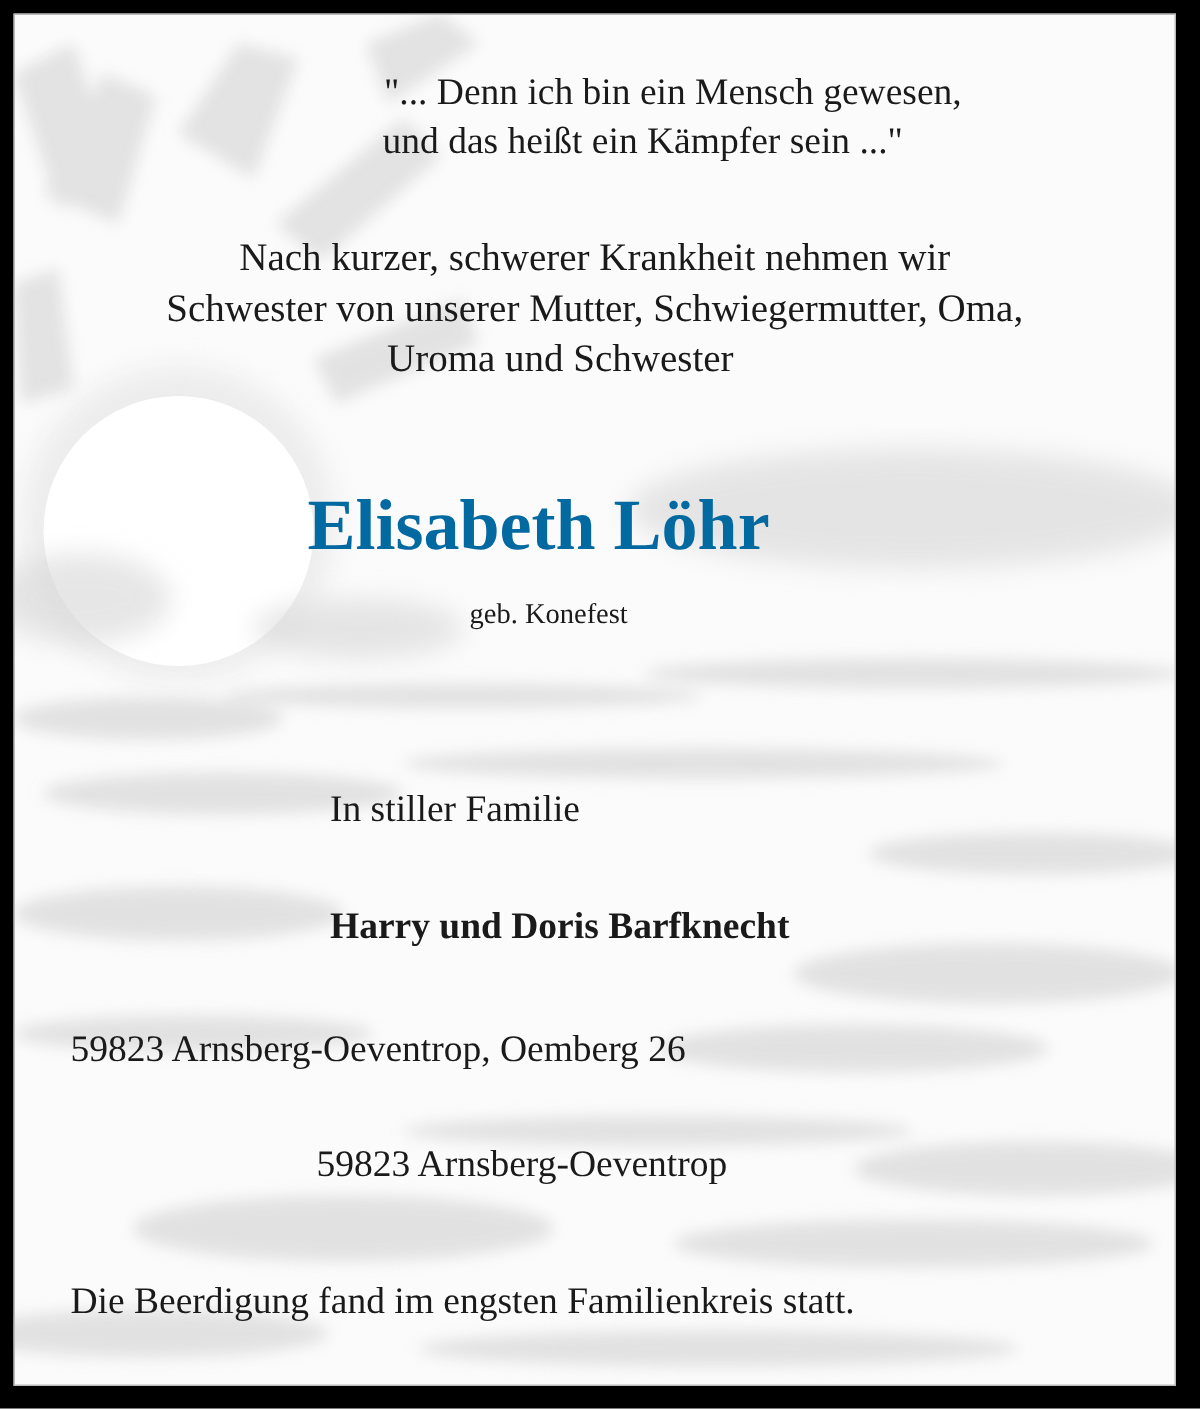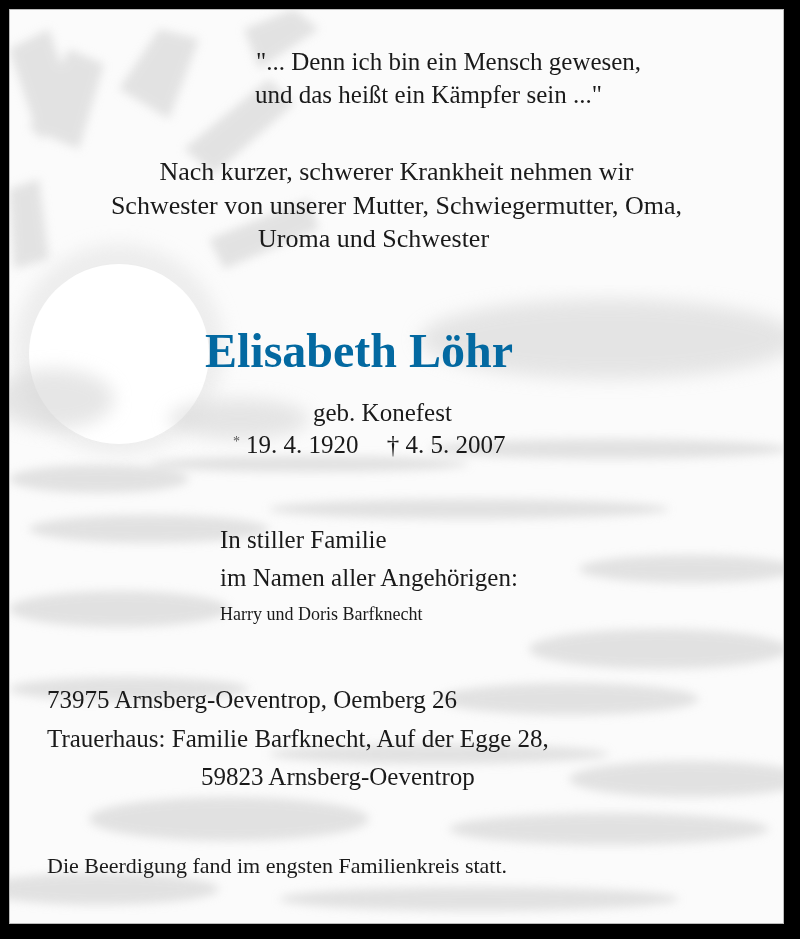--- a/index.html
+++ b/index.html
@@ -11,28 +11,28 @@
   }
   .card::after {
     content: ""; position: absolute; inset: 0; pointer-events: none;
     border: 1px solid #bbb;
   }
   .bg { position: absolute; inset: 0; }
   .t { position: absolute; white-space: nowrap; line-height: 1; }
   .quote { font-size: 25px; left: 247px; }
   .intro { font-size: 26px; width: 775px; text-align: center; left: 0; }
   .name { font-size: 48px; font-weight: bold; left: 196px; top: 318px; color: #0369a1; }
-  .born-name { font-size: 25px; left: 304px; top: 391px; }
+  .born-name { font-size: 19px; left: 304px; top: 391px; }
   .dates { font-size: 25px; left: 224px; top: 423px; }
   .dates .star { font-size: 14px; vertical-align: 7px; color: #555; margin-right: 6px; }
   .dates .cross { margin-left: 22px; }
   .mourn { font-size: 25px; left: 211px; }
-  .mourners { font-size: 18px; font-weight: normal; left: 211px; top: 596px; text-align: right; }
+  .mourners { font-size: 25px; font-weight: bold; left: 211px; top: 596px; text-align: right; }
   .addr { font-size: 25px; }
-  .footer { font-size: 22px; left: 38px; top: 846px; font-family: Liberation Serif, serif; }
+  .footer { font-size: 25px; left: 38px; top: 846px; font-family: Liberation Serif, serif; }
 </style>
 </head>
 <body>
 
 <div class="card">
 
   <svg class="bg" width="775" height="915" viewBox="0 0 775 915">
     <defs>
       <filter id="blur1">
           <feGaussianBlur stdDeviation="5"></feGaussianBlur>
@@ -84,28 +84,21 @@
   <div class="t quote" style="top:40px">"... Denn ich bin ein Mensch gewesen,</div>
   <div class="t quote" style="top:73px;left:246px">und das heißt ein Kämpfer sein ..."</div>
 
   <div class="t intro" style="top:150px">Nach kurzer, schwerer Krankheit nehmen wir</div>
   <div class="t intro" style="top:184px">Schwester von unserer Mutter, Schwiegermutter, Oma,</div>
   <div class="t intro" style="top:217px;text-align:center;left:249px;width:auto">Uroma und Schwester</div>
 
   <div class="t name">Elisabeth Löhr</div>
   <div class="t born-name">geb. Konefest</div>
 
-  <div class="t dates">
-    <span class="star">*</span><span>19. 4. 1920</span>
-    <span class="cross">†</span>
-    <span>4. 5. 2007</span>
-  </div>
 
   <div class="t mourn" style="top:518px">In stiller Familie</div>
-  <div class="t mourn" style="top:556px">im Namen aller Angehörigen:</div>
   <div class="t mourners">Harry und Doris Barfknecht</div>
 
-  <div class="t addr" style="top:678px;left:38px">73975 Arnsberg-Oeventrop, Oemberg 26</div>
-  <div class="t addr" style="top:717px;left:38px">Trauerhaus: Familie Barfknecht, Auf der Egge 28,</div>
-  <div class="t addr" style="top:755px;left:192px">59823 Arnsberg-Oeventrop</div>
+  <div class="t addr" style="top:678px;left:38px">59823 Arnsberg-Oeventrop, Oemberg 26</div>
+  <div class="t addr" style="top:755px;left:202px">59823 Arnsberg-Oeventrop</div>
 
   <div class="t footer">Die Beerdigung fand im engsten Familienkreis statt.</div>
 </div>
 
 </body></html>

